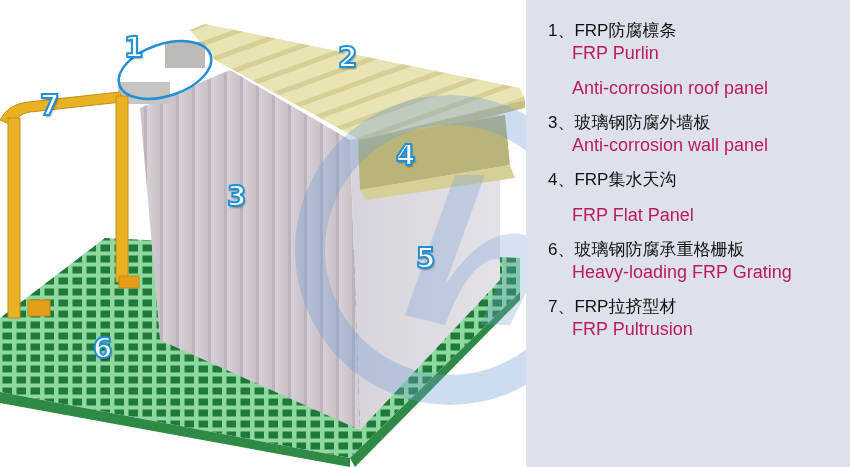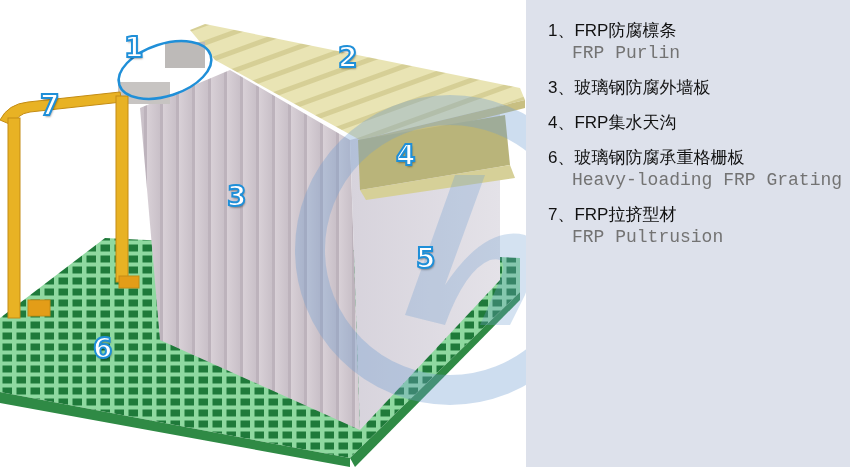--- a/index.html
+++ b/index.html
@@ -3,21 +3,21 @@
 <meta charset="utf-8">
 <style>
   html, body { margin:0; padding:0; }
   body { width:850px; height:467px; overflow:hidden; background:#ffffff; font-family:"Liberation Sans", sans-serif; }
   .stage { position:relative; width:850px; height:467px; background:#ffffff; overflow:hidden; }
   .photo { position:absolute; left:0; top:0; width:526px; height:467px; }
   .panel { position:absolute; left:526px; top:0; width:324px; height:467px; background:#dde1eb; }
   .legend { position:absolute; left:22px; top:20px; width:300px; }
   .item { margin-bottom:13px; }
   .cn { font-size:17px; color:#111; line-height:22px; white-space:nowrap; }
-  .en { font-size:18px; color:#737373; line-height:22px; padding-left:24px; white-space:nowrap;font-family:Liberation Mono, monospace; }
+  .en { font-size:18px; color:#be185d; line-height:22px; padding-left:24px; white-space:nowrap; }
   .badge { position:absolute; font-family:"DejaVu Sans", sans-serif; font-weight:bold; font-size:28px; color:#ffffff;
            -webkit-text-stroke:2px #1f8fd8; text-shadow:0 0 0 #1f8fd8, 1px 2px 2px rgba(0,0,0,0.35); line-height:1; }
   .watermark { position:absolute; left:285px; top:85px; width:330px; height:330px; pointer-events:none; }
 </style>
 </head>
 <body>
 
 <div class="stage">
 
   <div class="photo">
@@ -89,28 +89,31 @@
     <span class="badge" style="left:40px;top:92px;">7</span>
   </div>
 
   <div class="panel">
     <div class="legend">
       <div class="item">
         <div class="cn">1、FRP防腐檩条</div>
         <div class="en">FRP Purlin</div>
       </div>
       <div class="item">
+        <div class="en">Anti-corrosion roof panel</div>
       </div>
       <div class="item">
         <div class="cn">3、玻璃钢防腐外墙板</div>
+        <div class="en">Anti-corrosion wall panel</div>
       </div>
       <div class="item">
         <div class="cn">4、FRP集水天沟</div>
       </div>
       <div class="item">
+        <div class="en">FRP Flat Panel</div>
       </div>
       <div class="item">
         <div class="cn">6、玻璃钢防腐承重格栅板</div>
         <div class="en">Heavy-loading FRP Grating</div>
       </div>
       <div class="item">
         <div class="cn">7、FRP拉挤型材</div>
         <div class="en">FRP Pultrusion</div>
       </div>
     </div>

